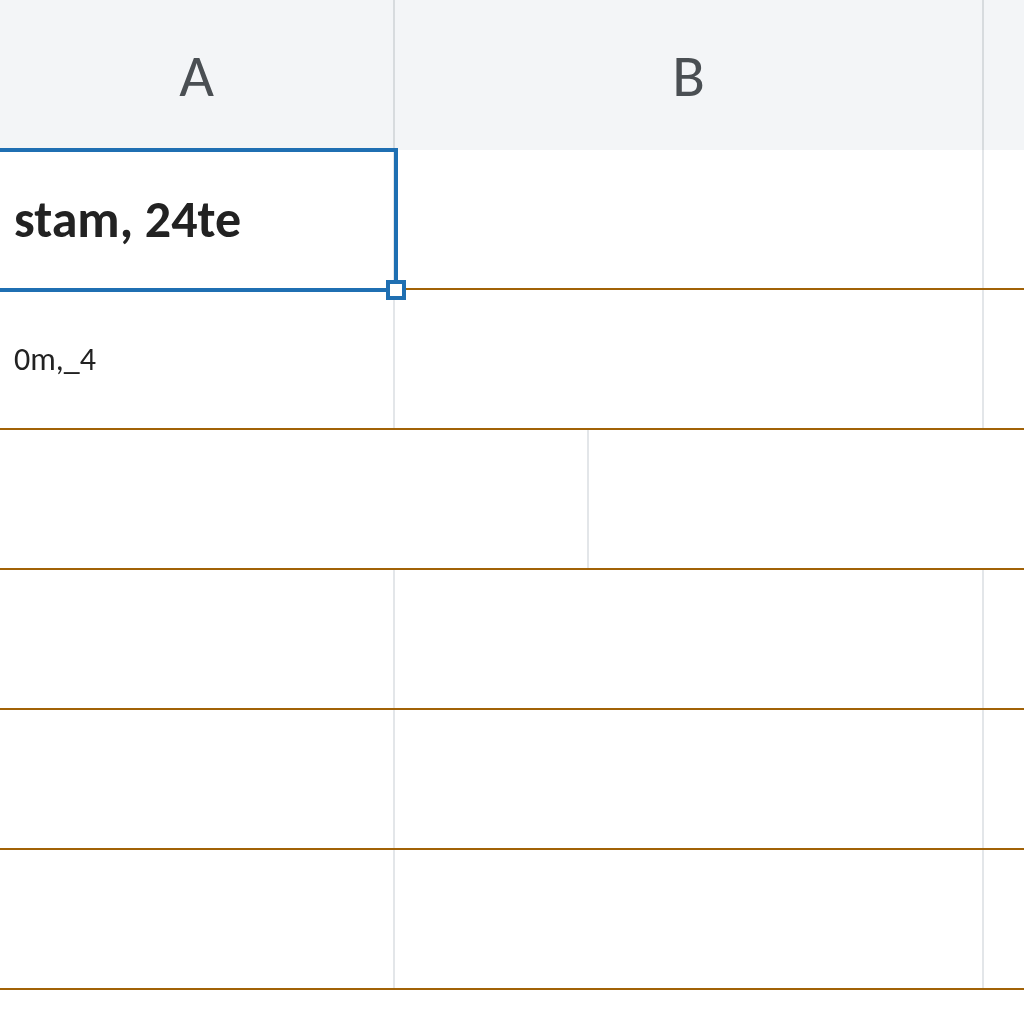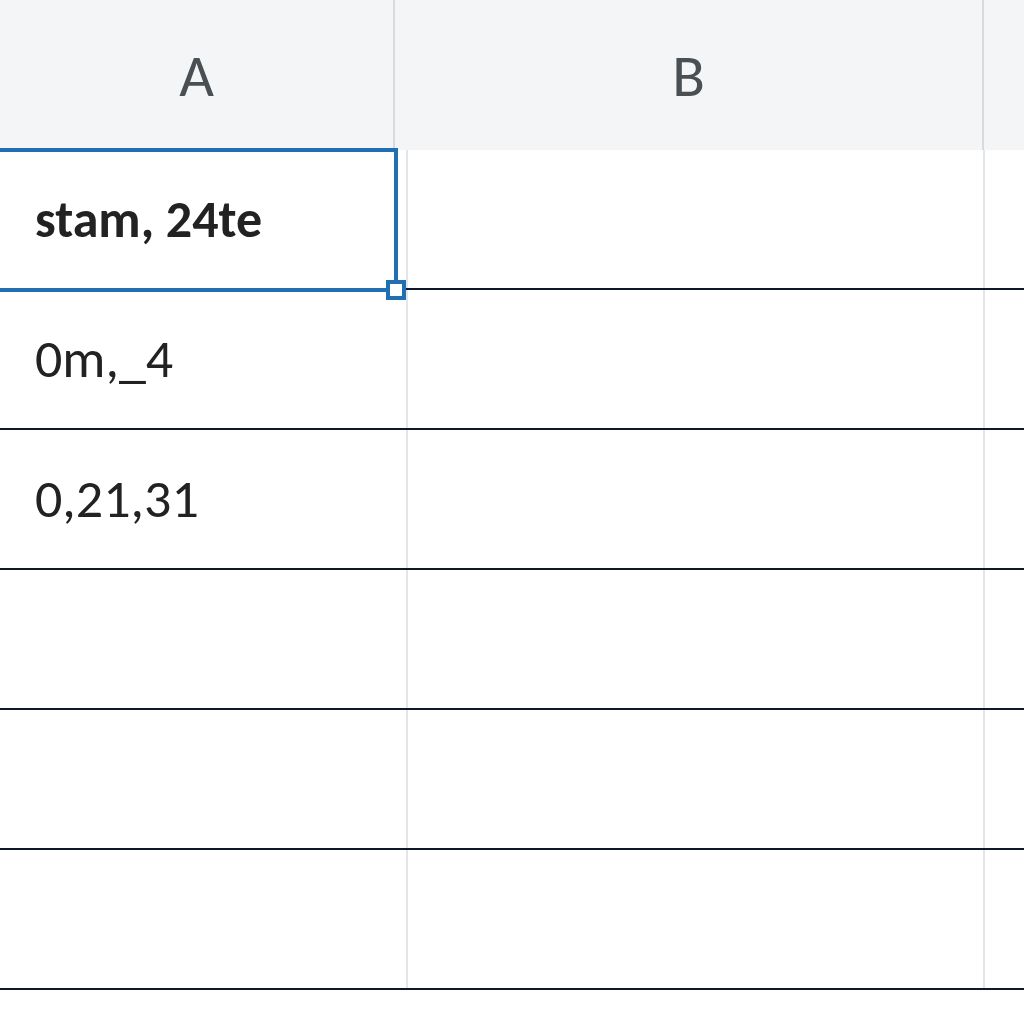--- a/index.html
+++ b/index.html
@@ -46,29 +46,28 @@
   
   .rows {
     position: absolute;
     left: 0;
     top: 150px;
     width: 1024px;
   }
   .row {
     display: flex;
     height: 140px;
-    border-bottom: 2px solid #0f172a;
-    padding-left: 21px;
+    border-bottom: 2px solid #a16207;
   }
   .cell {
     height: 100%;
     display: flex;
     align-items: center;
     padding-left: 14px;
-    font-size: 54px;
+    font-size: 32px;
     color: #222;
     border-right: 2px solid #e3e6e9;
     background: #ffffff;
     white-space: nowrap;
   }
   .cell.colA { width: 395px; }
   .cell.colB { width: 589px; }
   .cell.colC { width: 40px; border-right: none; }
 
   .cell.bold { font-weight: 700; font-size: 52px; }
@@ -108,21 +107,20 @@
     </div>
 
     <div class="row">
       <div class="cell colA">0m,_4</div>
       <div class="cell colB"></div>
       <div class="cell colC"></div>
     </div>
 
 
     <div class="row">
-      <div class="cell colA">0,21,31</div>
       <div class="cell colB"></div>
       <div class="cell colC"></div>
     </div>
 
     <div class="row">
       <div class="cell colA"></div>
       <div class="cell colB"></div>
       <div class="cell colC"></div>
     </div>
 

